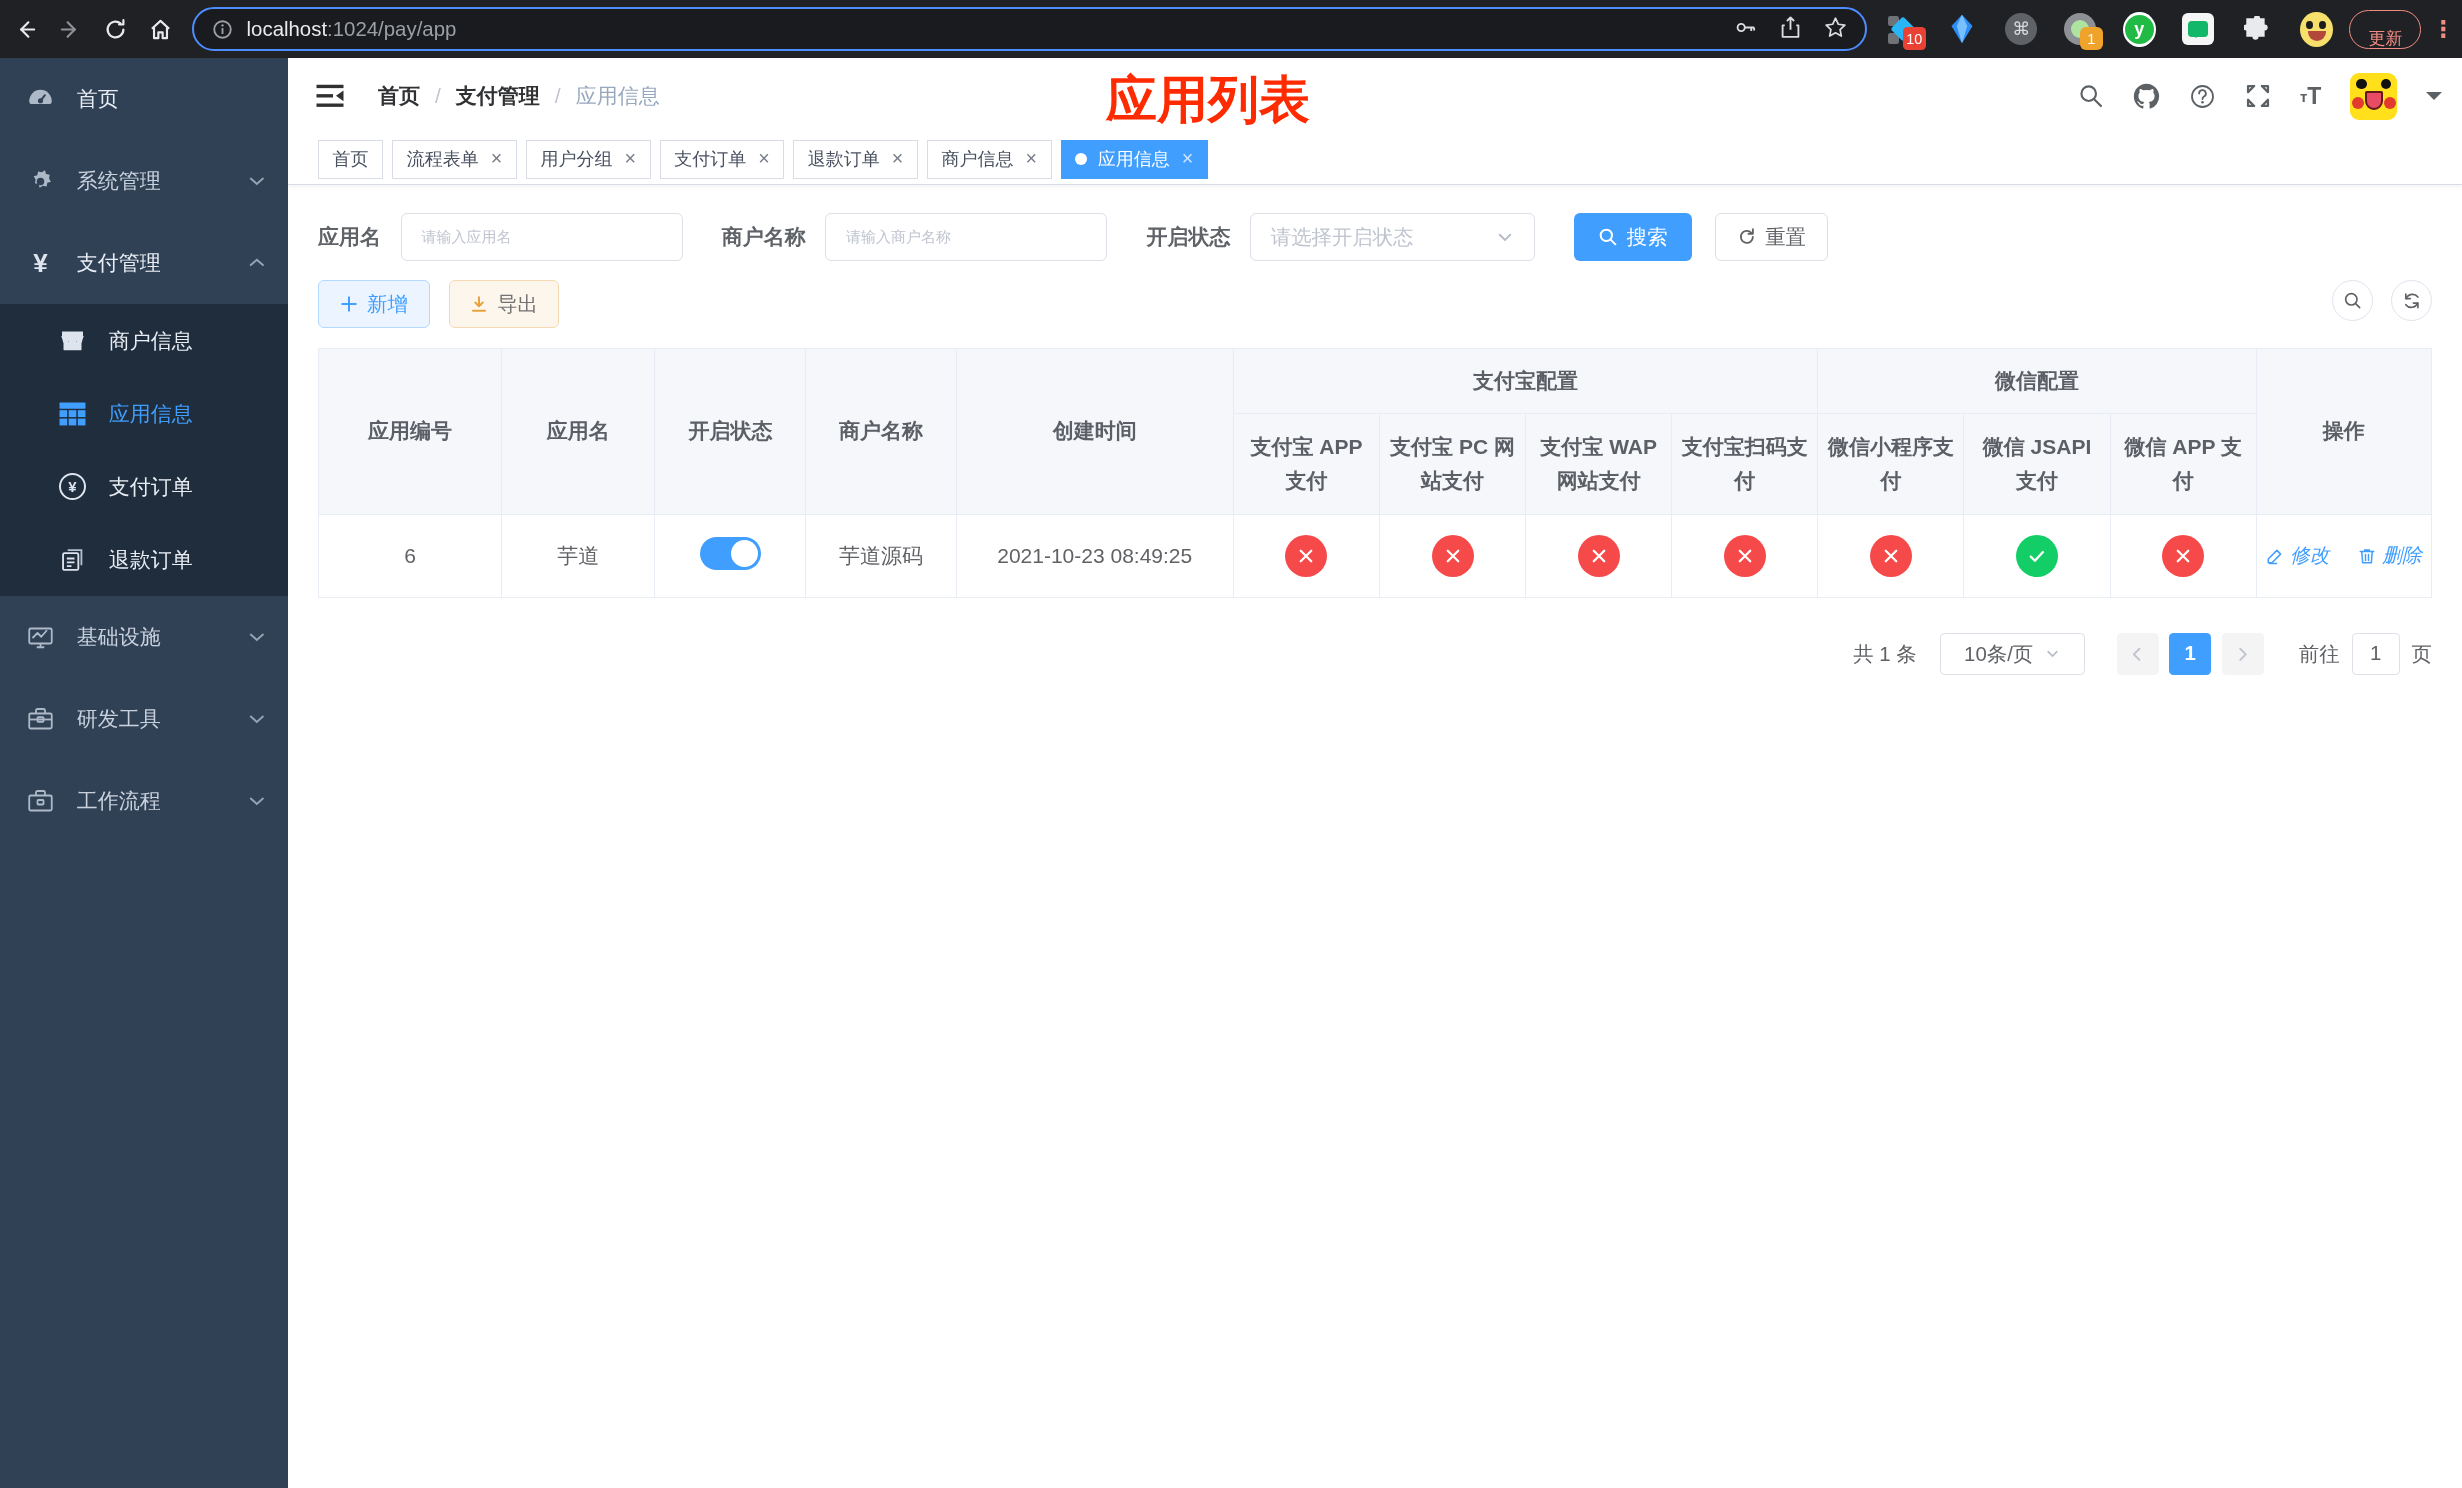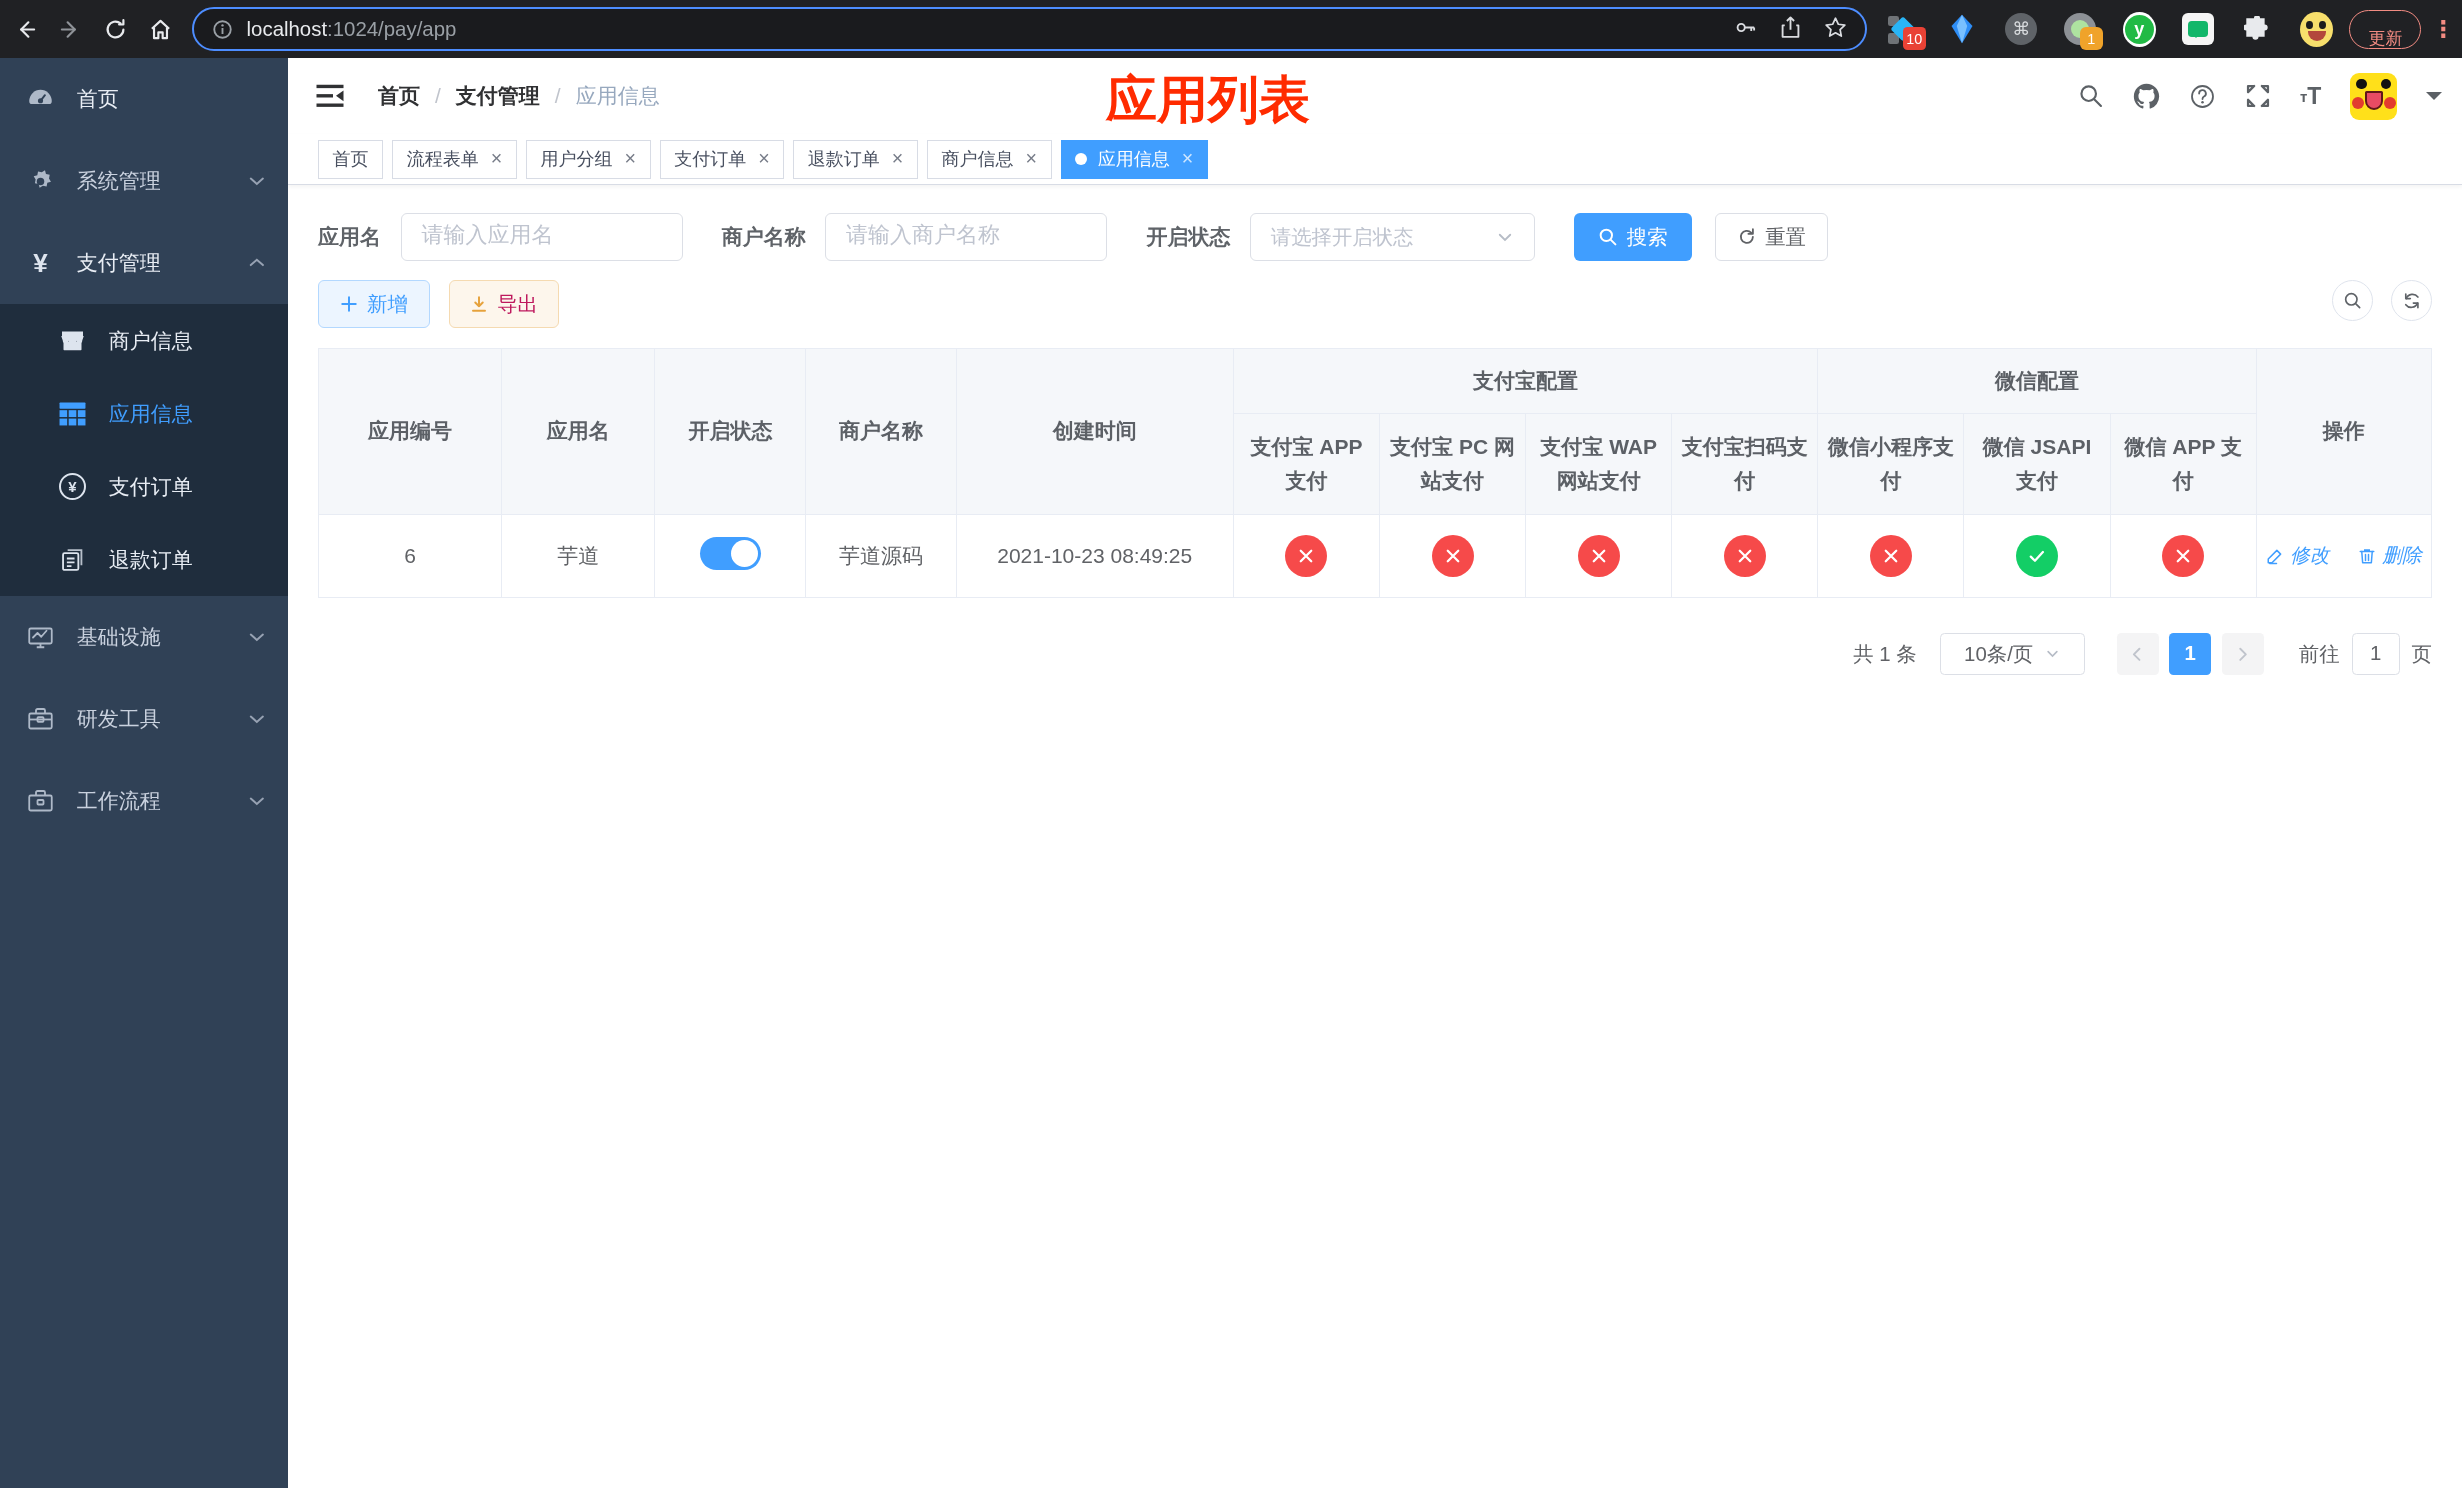--- a/index.html
+++ b/index.html
@@ -92,35 +92,35 @@
   .tab .dot { display:none; }
   .tab.active { background:#409eff; border-color:#409eff; color:#fff; }
   .tab.active .dot { display:inline-block; width:12px; height:12px; border-radius:50%; background:#fff; margin-right:10.6px; }
   .tab-close { margin-left:12px; font-size:19.7px; line-height:1; opacity:.75; }
   .tab-close::before { content:"×"; }
 
   .content { padding:23px 30px 0 30px; }
   .filter-row { display:flex; align-items:center; margin-top:4.5px; }
   .f-label { font-size:21px; font-weight:600; color:#5f6368; margin-right:19.7px; white-space:nowrap; }
   .f-input { width:282px; height:48px; border:1.5px solid #dcdfe6; border-radius:6px; padding:0 19.7px;
-    font-size:22px; color:#606266; outline:none; background:#fff;
-    font-family:Liberation Mono, monospace; }
+    font-size:15px; color:#606266; outline:none; background:#fff;
+    font-family:Liberation Sans, sans-serif; }
   .f-input::placeholder { color:#bfc4cf; }
   .f-gap { width:39px; flex:none; }
   .f-select { width:285px; height:48px; border:1.5px solid #dcdfe6; border-radius:6px; padding:0 19.7px;
     display:flex; align-items:center; font-size:20.4px; color:#bfc4cf; cursor:pointer; }
   .f-select .chev { margin-left:auto; color:#b6bcc6; display:flex; }
   .btn { height:48px; border-radius:6px; font-size:20.4px; display:inline-flex; align-items:center;
     justify-content:center; cursor:pointer; border:1.5px solid transparent; white-space:nowrap; }
   .btn svg { margin-right:9px; }
   .btn-search { background:#409eff; color:#fff; padding:0 23px; margin-left:39px; }
   .btn-reset { background:#fff; color:#606266; border-color:#dcdfe6; padding:0 21px; margin-left:23px; }
   .action-row { display:flex; align-items:flex-start; margin:19.7px 0 19.7px; }
   .btn-add { background:#ecf5ff; border-color:#b3d8ff; color:#409eff; padding:0 21px; }
-  .btn-export { background:#fdf6ec; border-color:#f5dab1; color:#be185d; padding:0 19.7px; margin-left:19.7px; }
+  .btn-export { background:#fdf6ec; border-color:#f5dab1; color:#737373; padding:0 19.7px; margin-left:19.7px; }
   .round-btns { margin-left:auto; display:flex; gap:18px; }
   .round-btn { width:41px; height:41px; border-radius:50%; border:1.5px solid #dfe4ed; background:#fff;
     display:flex; align-items:center; justify-content:center; color:#5f6368; cursor:pointer; }
 
   
   table.grid { width:2114px; border-collapse:collapse; table-layout:fixed; }
   table.grid th, table.grid td { border:1.5px solid #e8ecf4; text-align:center; vertical-align:middle; }
   table.grid th { background:#f5f7fa; color:#5c6066; font-size:21px; font-weight:600; padding:4.5px 9px; }
   th.h-group { height:65px; }
   th.h-sub { height:101px; line-height:1.6; }

